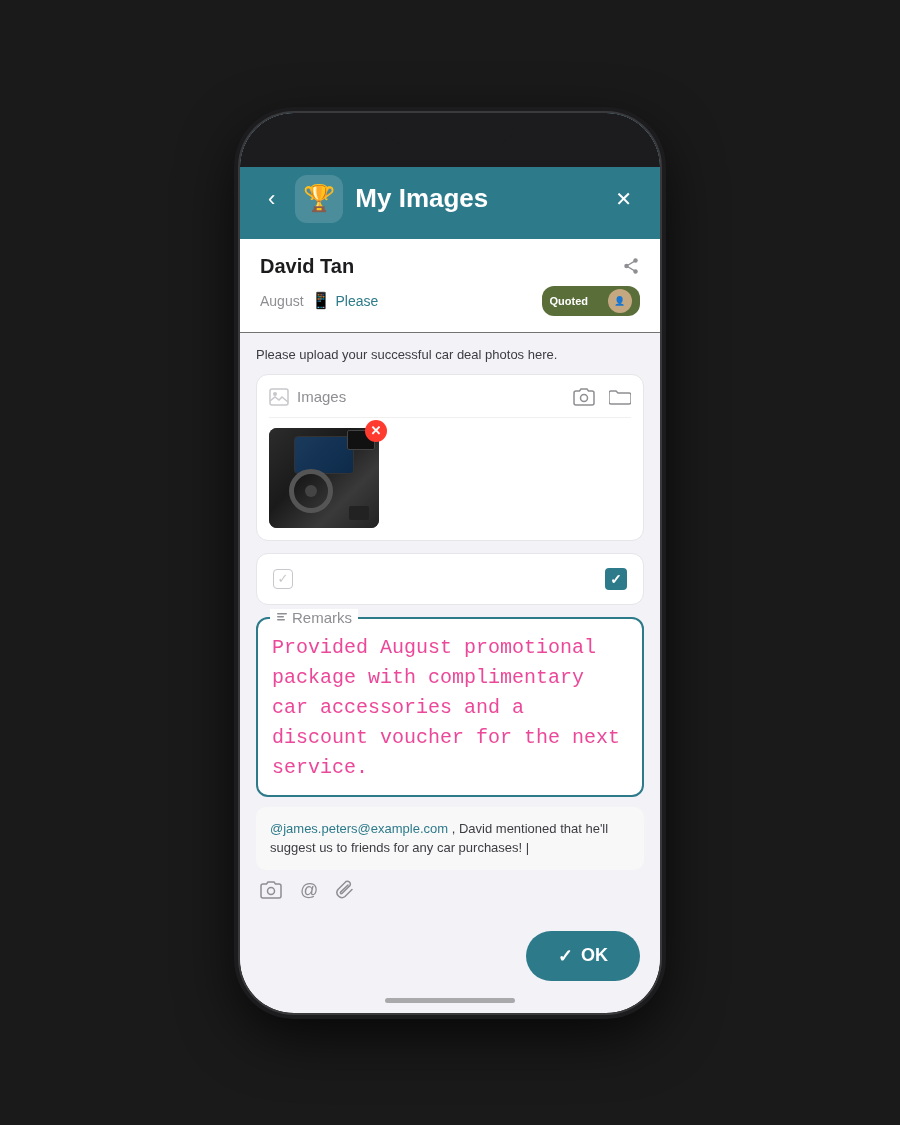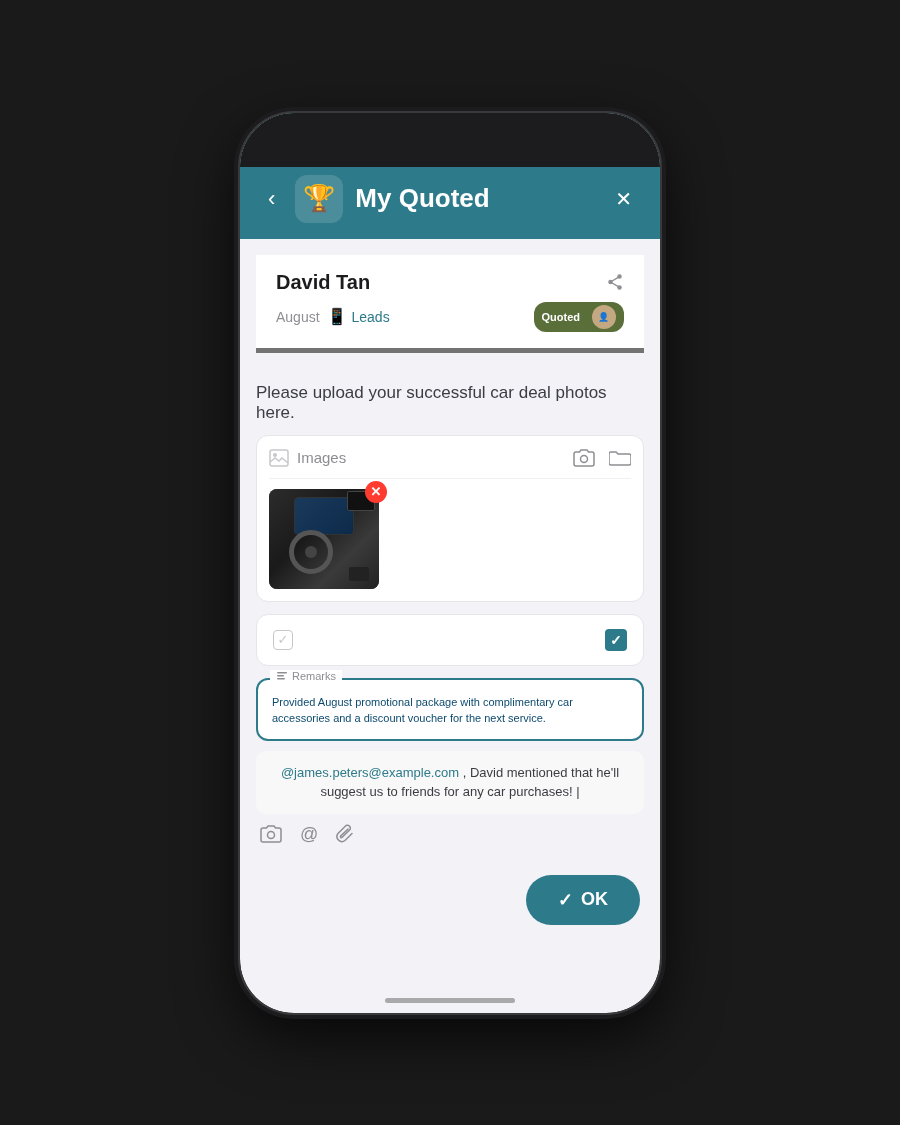--- a/index.html
+++ b/index.html
@@ -152,23 +152,23 @@
     }
     .close-btn {
       color: white;
       font-size: 20px;
       cursor: pointer;
       padding: 4px 8px;
     }
     
     .content-area {
       background: white;
-      margin: 16px;
+      margin: 0;
       padding: 16px 20px;
-      border-bottom: 5px solid #737373;
+      border-bottom: 1px solid #737373;
     }
     .lead-header-row {
       display: flex;
       align-items: center;
       justify-content: space-between;
       margin-bottom: 8px;
     }
     .lead-name {
       font-size: 20px;
       font-weight: 600;
@@ -204,37 +204,37 @@
     .quoted-badge {
       background: #5a6e3a;
       color: white;
       font-size: 11px;
       font-weight: 600;
       padding: 3px 8px;
       border-radius: 12px;
       margin-left: auto;
       display: flex;
       align-items: center;
-      gap: 12px;
+      gap: 20px;
     }
     .avatar-small {
       width: 24px;
       height: 24px;
       border-radius: 12px;
       background: #c4a882;
       overflow: hidden;
       display: flex;
       align-items: center;
       justify-content: center;
       font-size: 11px;
       color: white;
     }
     .upload-prompt {
       color: #3c3c43;
-      font-size: 17px;
+      font-size: 13px;
       margin-bottom: 12px;
     }
     .image-upload-box {
       background: white;
       border: 1px solid #e5e5ea;
       border-radius: 12px;
       padding: 12px;
     }
     .upload-box-header {
       display: flex;
@@ -345,39 +345,39 @@
       border-radius: 12px;
       padding: 10px 14px 12px;
       position: relative;
     }
     .remarks-label {
       position: absolute;
       top: -10px;
       left: 12px;
       background: white;
       padding: 0 6px;
-      font-size: 11px;
+      font-size: 15px;
       color: #8e8e93;
       display: flex;
       align-items: center;
       gap: 4px;
     }
     .remarks-text {
-      font-size: 11px;
-      color: #0c4a6e;
+      font-size: 20px;
+      color: #ec4899;
       line-height: 1.5;
       margin-top: 4px;
+      font-family: Liberation Mono, monospace;
     }
     
     .mention-section {
       margin-top: 10px;
       background: #f8f8f8;
       border-radius: 10px;
       padding: 12px 14px;
-      text-align: center;
     }
     .mention-text {
       font-size: 13px;
       color: #3c3c43;
       line-height: 1.5;
     }
     .mention-email {
       color: #2d7a8a;
     }
     
@@ -482,40 +482,40 @@
           <div class="battery-fill"></div>
         </div>
       </div>
     </div>
 
     <div class="app-header">
       <span class="back-btn">‹</span>
       <div class="trophy-icon-wrap">
         <span>🏆</span>
       </div>
-      <span class="header-title">My Quoted</span>
+      <span class="header-title">My Images</span>
       <span class="close-btn">✕</span>
     </div>
 
     <div class="content-area">
       <div class="lead-header-row">
         <span class="lead-name">David Tan</span>
         <svg class="share-icon" width="18" height="18" viewBox="0 0 20 20" fill="#8e8e93">
           <circle cx="15" cy="4" r="2.5"></circle>
             <circle cx="15" cy="16" r="2.5"></circle>
             <circle cx="5" cy="10" r="2.5"></circle>
           <line x1="5" y1="10" x2="15" y2="4" stroke="#8e8e93" stroke-width="1.5"></line>
           <line x1="5" y1="10" x2="15" y2="16" stroke="#8e8e93" stroke-width="1.5"></line>
         </svg>
       </div>
       <div class="lead-status-row">
         <span class="lead-status-text">August</span>
         <div class="leads-badge-wrap">
           <span class="leads-icon">📱</span>
-          <span class="leads-text">Leads</span>
+          <span class="leads-text">Please</span>
         </div>
         <div class="quoted-badge">
           <span>Quoted</span>
           <div class="avatar-small">
             <span style="font-size:9px;">👤</span>
           </div>
         </div>
       </div>
     </div>
 

